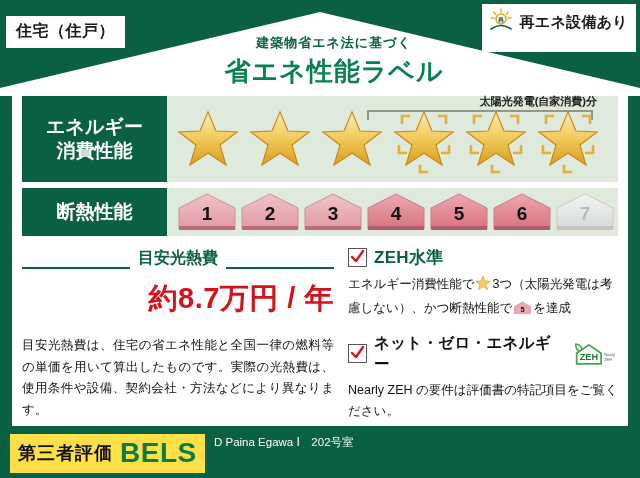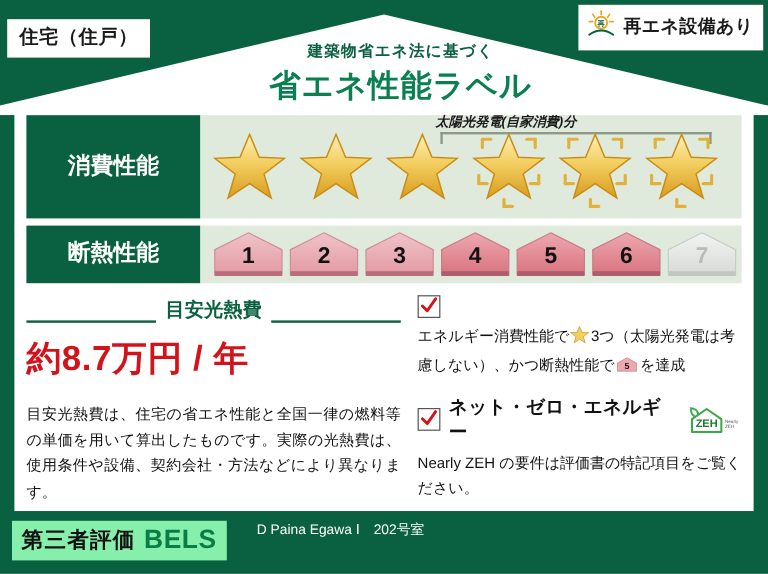--- a/index.html
+++ b/index.html
@@ -25,21 +25,21 @@
     background:#ffffff;color:#1a1a1a;
     font-size:16px;font-weight:bold;
     padding:5px 10px 6px 10px;
     letter-spacing:0.5px;
     z-index:5;
   }
   .badge-renew{
     position:absolute;right:4px;top:4px;
     background:#ffffff;
     display:flex;align-items:center;gap:5px;
-    padding:4px 8px 5px 6px;
+    padding:4px 8px 16px 6px;
     z-index:5;
   }
   .badge-renew .rtext{font-size:15px;font-weight:bold;color:#1a1a1a;letter-spacing:0.3px;}
 
   .title-wrap{
     position:absolute;left:14px;top:34px;width:640px;text-align:center;z-index:6;
   }
   .title-sub{font-size:13px;font-weight:bold;color:#0a6141;letter-spacing:1px;}
   .title-main{font-size:26px;font-weight:bold;color:#0a8050;letter-spacing:1px;margin-top:2px;font-family:Liberation Serif, serif;}
 
@@ -71,22 +71,22 @@
   
   .stars{display:flex;align-items:center;gap:2px;padding-left:6px;position:relative;width:100%;}
   .star-cell{position:relative;width:70px;height:74px;display:flex;align-items:center;justify-content:center;}
   .sparkle{position:absolute;inset:0;pointer-events:none;}
 
   .solar-bracket{
     position:absolute;top:14px;left:200px;width:226px;height:10px;
     border:2px solid #8d9a86;border-bottom:none;box-sizing:border-box;
   }
   .solar-cap{
-    position:absolute;top:-2px;left:196px;width:234px;text-align:left;
-    font-size:11px;font-weight:bold;color:#1a1a1a;font-style:italic;
+    position:absolute;top:-2px;left:196px;width:234px;text-align:right;
+    font-size:11px;font-weight:bold;color:#1a1a1a;
   }
 
   
   .houses{display:flex;align-items:center;gap:3px;padding-left:10px;}
   .house{
     position:relative;width:60px;height:40px;
     display:flex;align-items:flex-end;justify-content:center;
   }
   .house .num{
     position:relative;z-index:3;font-size:19px;font-weight:bold;
@@ -96,21 +96,21 @@
 
   
   .lower{display:flex;margin:10px 10px 0 10px;height:176px;}
   .col-left{flex:0 0 322px;padding-right:10px;box-sizing:border-box;}
   .col-right{flex:1;padding-left:4px;box-sizing:border-box;}
 
   .cost-head{display:flex;align-items:flex-end;gap:8px;margin-top:2px;}
   .cost-head .ln{flex:1;height:2px;background:#0a6141;}
   .cost-head .ct{font-size:16px;font-weight:bold;color:#0a6141;white-space:nowrap;}
   .cost-value{
-    text-align:left;font-size:29px;font-weight:bold;color:#d4121a;
+    text-align:right;font-size:29px;font-weight:bold;color:#d4121a;
     margin-top:10px;letter-spacing:0.5px;
   }
   .cost-note{
     font-size:12.5px;color:#111;line-height:1.72;margin-top:16px;
     text-align:justify;
   }
 
   .zeh-block{margin-bottom:4px;}
   .zeh-head{display:flex;align-items:center;gap:7px;}
   .chk{
@@ -124,25 +124,25 @@
   .inline-star{vertical-align:-3px;margin:0 1px;}
   .inline-house{display:inline-block;vertical-align:-4px;margin:0 2px;}
   .zeh-logo{display:inline-flex;align-items:flex-end;vertical-align:-7px;margin-left:1px;}
 
   
   .bottom{
     position:absolute;left:0;bottom:0;width:640px;height:52px;
     background:#0a6141;color:#fff;
   }
   .bels{
-    position:absolute;left:10px;top:8px;background:#86efac;
+    position:absolute;left:10px;top:8px;background:#fde047;
     display:flex;align-items:center;gap:7px;padding:3px 8px 4px 8px;
   }
   .bels .jp{font-size:18px;font-weight:bold;color:#111;letter-spacing:1px;}
-  .bels .en{font-size:22px;font-weight:bold;color:#0a7d46;letter-spacing:0.5px;}
+  .bels .en{font-size:28px;font-weight:bold;color:#0a7d46;letter-spacing:0.5px;}
   .bname{
     position:absolute;left:214px;top:8px;width:230px;
     font-size:11.5px;line-height:1.45;color:#fff;
   }
   .evaldate{
     position:absolute;right:12px;top:7px;text-align:right;
   }
   .evaldate .d{font-size:15px;font-weight:bold;letter-spacing:0.3px;}
   .evaldate .h{font-size:10px;margin-top:2px;letter-spacing:0.2px;}
 </style>
@@ -183,20 +183,21 @@
       <div class="title-sub">建築物省エネ法に基づく</div>
       <div class="title-main">省エネ性能ラベル</div>
     </div>
   </div>
 
   <div class="card">
 
     <div class="perf-row row-energy">
       <div class="row-label energy">
         <div>
+          <div>エネルギー</div>
           <div>消費性能</div>
         </div>
       </div>
       <div class="row-body">
 
         <div class="solar-cap">太陽光発電(自家消費)分</div>
         <div class="solar-bracket"></div>
 
         <div class="stars">
 
@@ -375,20 +376,21 @@
 
       <div class="col-right">
 
         <div class="zeh-block">
           <div class="zeh-head">
             <span class="chk">
               <svg width="15" height="15" viewBox="0 0 15 15">
                 <path d="M2 8 L6 12 L13 2" fill="none" stroke="#d4121a" stroke-width="2.4" stroke-linecap="round" stroke-linejoin="round"></path>
               </svg>
             </span>
+            <span class="zeh-title">ZEH水準</span>
           </div>
           <div class="zeh-body">
             <span>エネルギー消費性能で</span><span class="inline-star"><svg width="16" height="16" viewBox="0 0 62 60">
                   <polygon points="31,3 39,22 60,23 43,36 49,56 31,44 13,56 19,36 2,23 23,22" fill="#f3cf62" stroke="#c98c12" stroke-width="2"></polygon>
                 </svg></span><span>3つ（太陽光発電は考慮しない）、かつ断熱性能で</span><span class="inline-house"><svg width="17" height="16" viewBox="0 0 60 46">
                   <polygon points="30,2 58,18 58,42 2,42 2,18" fill="#eda8b0" stroke="#c77c88" stroke-width="2"></polygon>
                   <text x="30" y="36" font-size="26" font-weight="bold" fill="#111" text-anchor="middle" font-family="Liberation Sans, sans-serif">5</text>
                 </svg></span><span>を達成</span>
           </div>
         </div>

